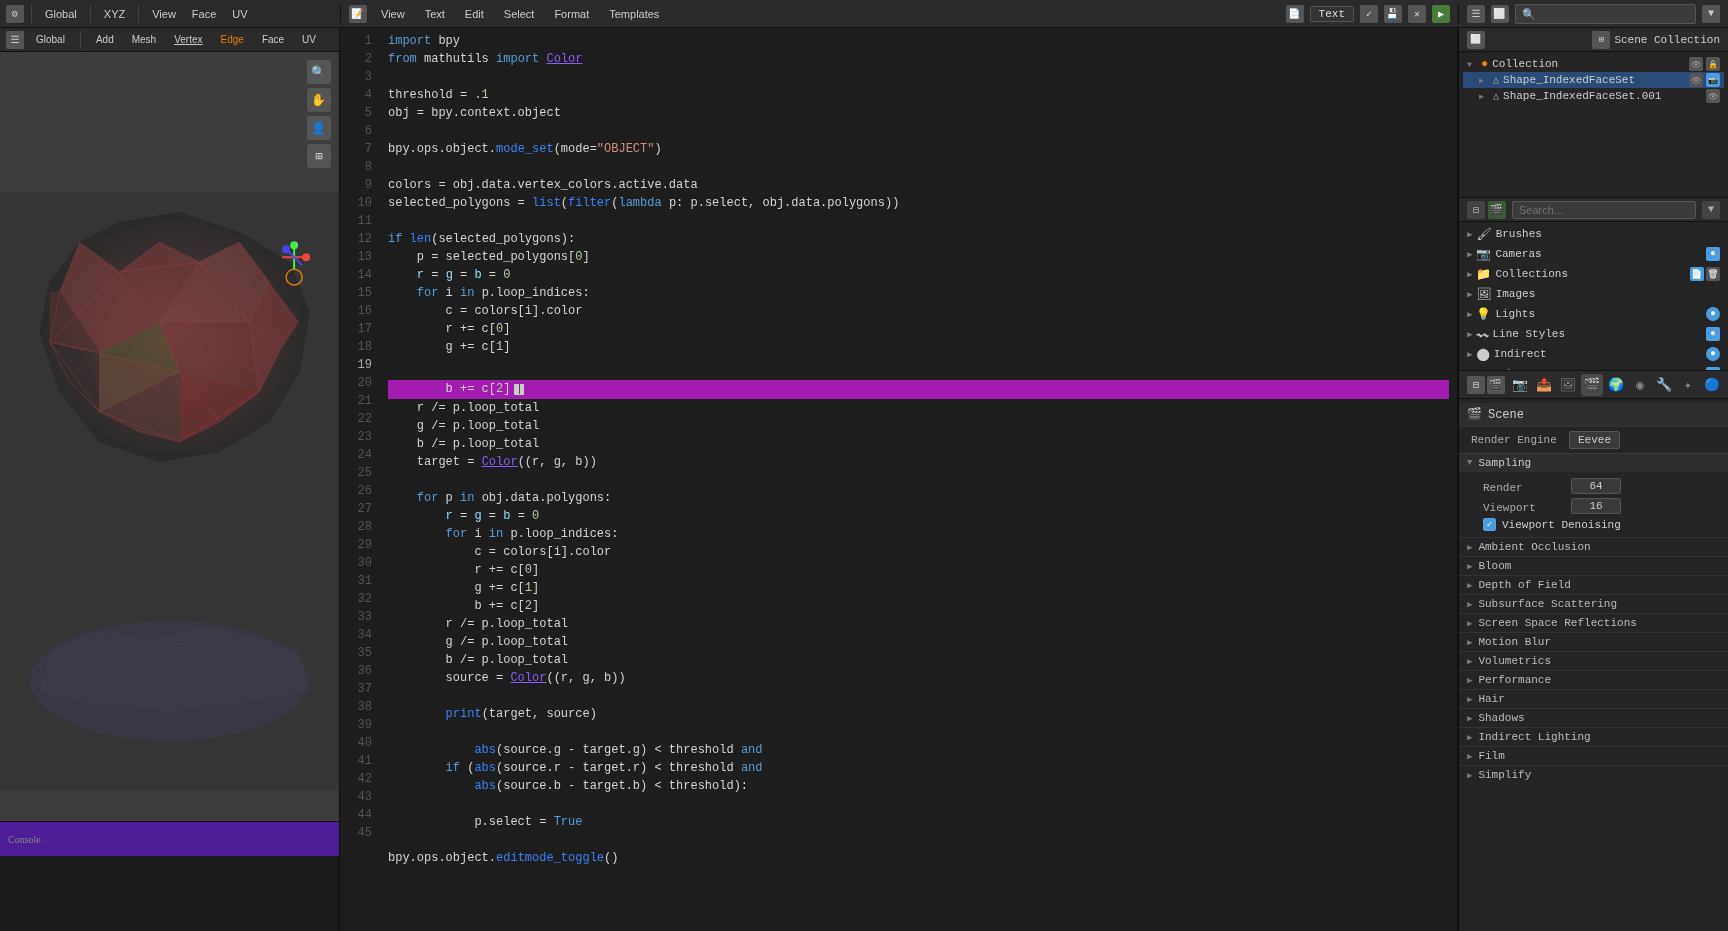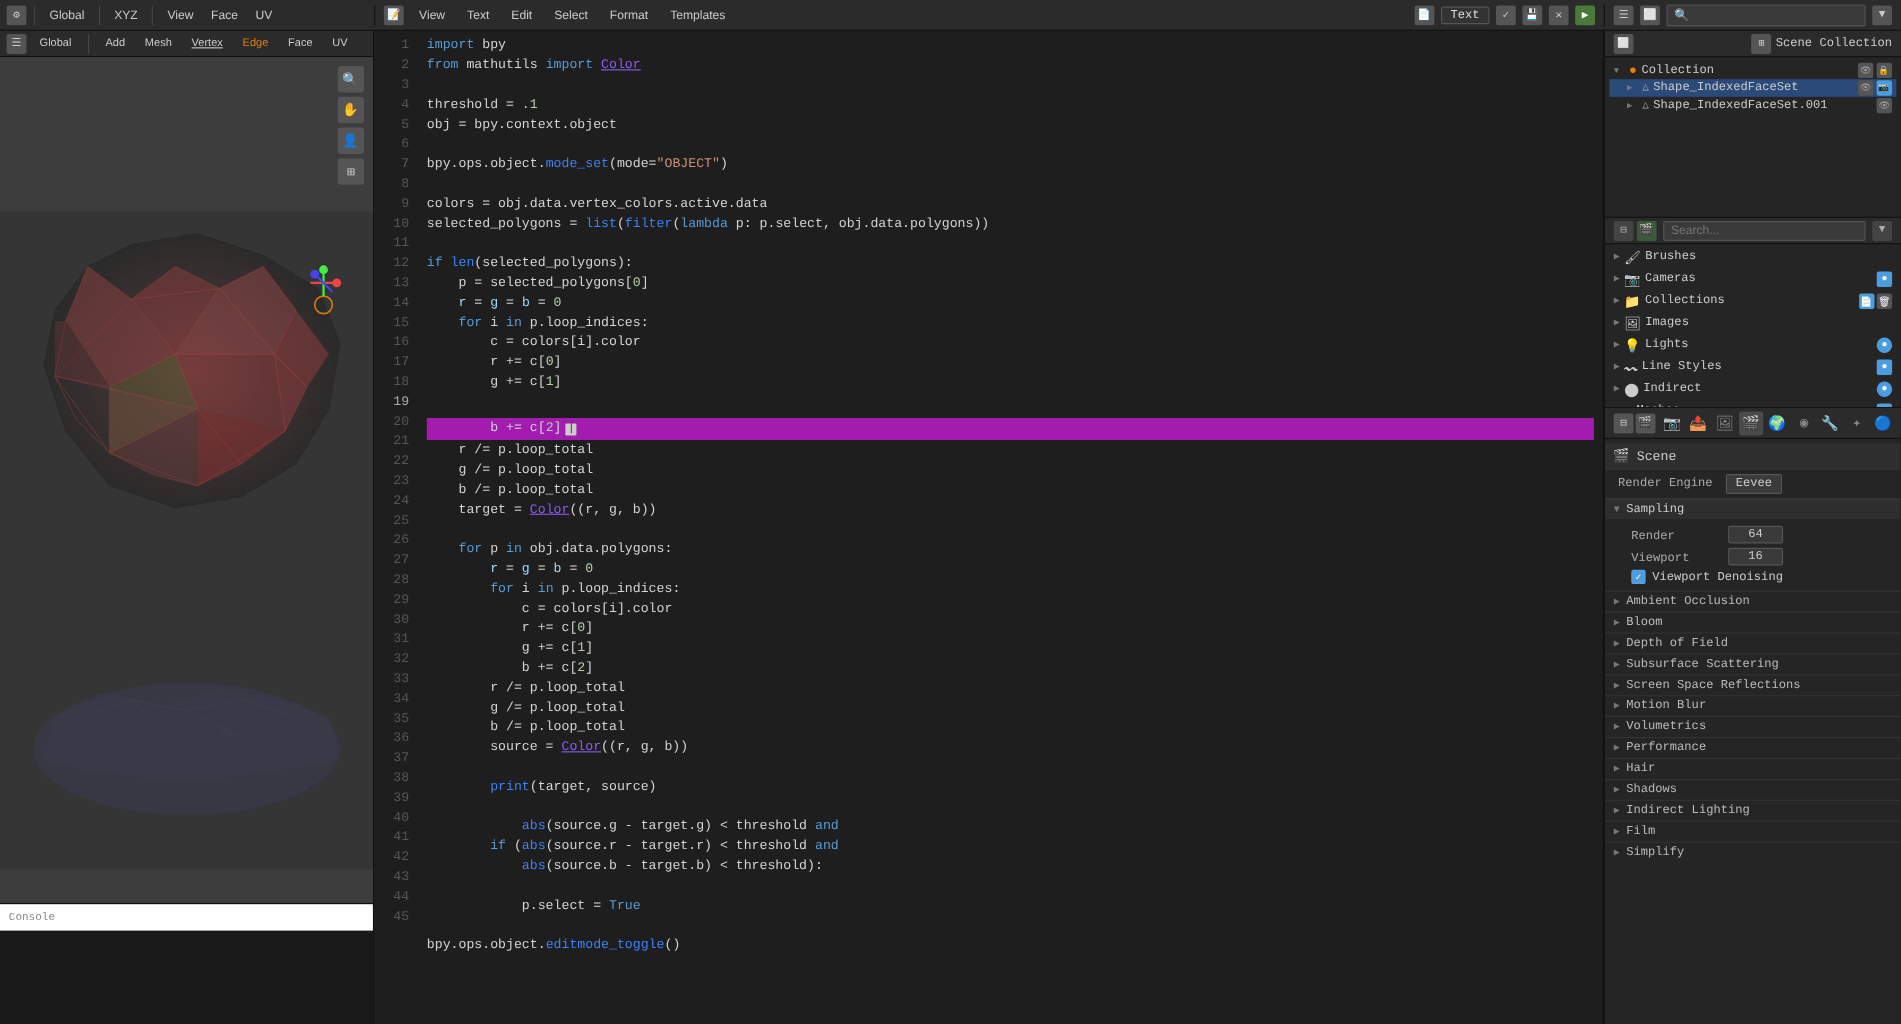--- a/index.html
+++ b/index.html
@@ -418,27 +418,28 @@
       display: flex;
       align-items: center;
       padding: 3px 8px;
       font-size: 11px;
       color: #bbb;
       cursor: pointer;
       gap: 6px;
       border-top: 1px solid #333;
     }
     .console-header {
-      height: 24px;
-      background: #ffffff;
+      height: 34px;
+      background: #4c1d95;
       display: flex;
       align-items: center;
       padding: 0 8px;
       font-size: 11px;
       color: #aaa;
+      font-family: Liberation Serif, serif;
     }
     .console-content {
       padding: 4px 8px;
       font-size: 11px;
       color: #aaa;
       font-family: monospace;
     }
     .console-line { line-height: 16px; }
 
     

